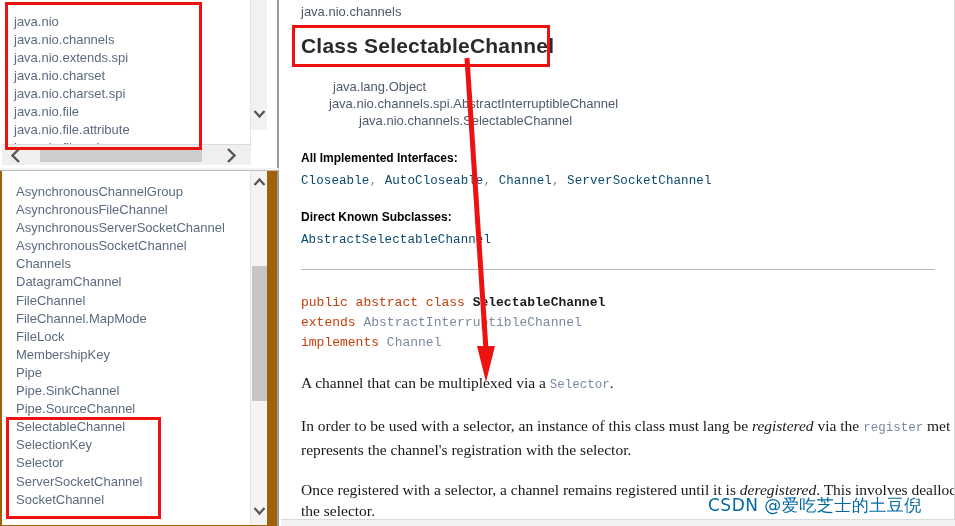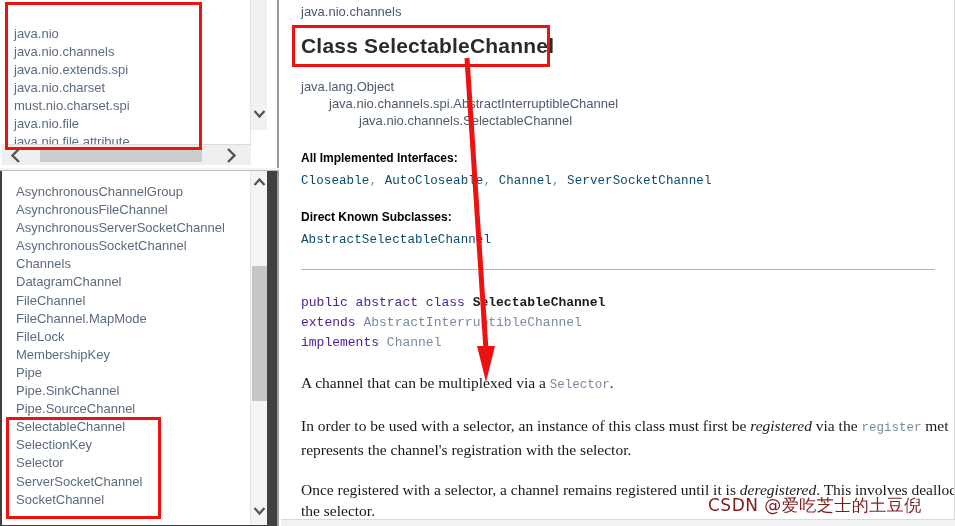--- a/index.html
+++ b/index.html
@@ -32,21 +32,20 @@
     background: #ffffff;
     border-right: 2px solid #9a9a9a;
   }
   #packages-list {
     position: absolute;
     left: 2px; top: 0;
     width: 249px; height: 144px;
     background: #ffffff;
     overflow: hidden;
     padding-top: 13px;
-    margin-top: 12px;
   }
   .pkg-item {
     display: block;
     color: #5c6b80;
     font-size: 13px;
     line-height: 18px;
     padding-left: 12px;
     white-space: nowrap;
     text-decoration: none;
     cursor: pointer;
@@ -92,21 +91,21 @@
   #pkg-hscroll .h-arrow-right {
     position: absolute; right: 10px; top: 1px;
     width: 20px; height: 19px;
   }
 
   
   #classes-frame {
     position: absolute;
     left: 0; top: 170px;
     width: 279px; height: 356px;
-    background: #404040;
+    background: #a16207;
     border-right: 2px solid #9a9a9a;
     border-top: 1px solid #bdbdbd;
   }
   #classes-list {
     position: absolute;
     left: 2px; top: 0;
     width: 248px; height: 354px;
     background: #ffffff;
     overflow: hidden;
     padding-top: 12px;
@@ -166,21 +165,21 @@
     color: #2b2b2b;
     letter-spacing: .2px;
     margin: 14px 0 3px 0;
   }
   .hierarchy {
     margin-top: 20px;
     color: #4d5a6b;
     font-size: 13px;
     line-height: 17px;
   }
-  .hierarchy .lvl1 { padding-left: 0; }
+  .hierarchy .lvl1 { padding-left: 0; margin-left: 32px; }
   .hierarchy .lvl2 { padding-left: 28px; }
   .hierarchy .lvl3 { padding-left: 58px; }
   .hierarchy a { color: #4d5a6b; text-decoration: none; }
 
   .section-head {
     font-size: 12px;
     font-weight: bold;
     color: #000000;
     margin-top: 22px;
   }
@@ -201,21 +200,21 @@
     width: 634px;
   }
 
   .sig {
     font-family: "Liberation Mono", monospace;
     font-size: 13px;
     color: #33383f;
     line-height: 20px;
     margin-top: 23px;
   }
-  .sig .kw { color: #4c1d95; }
+  .sig .kw { color: #c2410c; }
   .sig .cname { font-weight: bold; color: #1b1b1b; }
   .sig a { color: #7b8aa0; text-decoration: none; }
 
   .body-text {
     font-family: "Liberation Serif", serif;
     font-size: 15.5px;
     color: #17191c;
     line-height: 21px;
     margin-top: 19px;
     width: 680px;
@@ -243,21 +242,21 @@
     width: 90px; height: 340px;
     pointer-events: none;
   }
 
   
   #watermark {
     position: absolute;
     left: 708px; top: 494px;
     font-family: "DejaVu Sans", sans-serif;
     font-size: 17px;
-    color: #7f1d1d;
+    color: #0369a1;
     white-space: nowrap;
     letter-spacing: .5px;
   }
   #bottom-edge {
     position: absolute;
     left: 281px; top: 519px;
     width: 674px; height: 7px;
     background: #f2f2f4;
     border-top: 1px solid #dadada;
   }
@@ -269,21 +268,21 @@
 
   <div id="left-column">
 
     <div id="packages-frame">
 
       <div id="packages-list">
         <a class="pkg-item">java.nio</a>
         <a class="pkg-item">java.nio.channels</a>
         <a class="pkg-item">java.nio.extends.spi</a>
         <a class="pkg-item">java.nio.charset</a>
-        <a class="pkg-item">must.nio.charset.spi</a>
+        <a class="pkg-item">java.nio.charset.spi</a>
         <a class="pkg-item">java.nio.file</a>
         <a class="pkg-item">java.nio.file.attribute</a>
         <a class="pkg-item">java.nio.file.spi</a>
       </div>
 
       <div id="pkg-vscroll">
         <div class="track-fill"></div>
         <div class="arrow-down">
           <svg width="17" height="17" viewBox="0 0 17 17">
             <path d="M3.5 6 L8.5 11.5 L13.5 6" fill="none" stroke="#555" stroke-width="2.2"></path>
@@ -381,21 +380,21 @@
       <div class="rule"></div>
 
       <div class="sig">
         <div><span class="kw">public abstract class </span><span class="cname">SelectableChannel</span></div>
         <div><span class="kw">extends </span><a>AbstractInterruptibleChannel</a></div>
         <div><span class="kw">implements </span><a>Channel</a></div>
       </div>
 
       <p class="body-text"><span>A channel that can be multiplexed via a </span><a class="code">Selector</a><span>.</span></p>
 
-      <p class="body-text"><span>In order to be used with a selector, an instance of this class must first be </span><em>registered</em><span> via the </span><a class="code">register</a><span> met</span><br><span>represents the channel's registration with the selector.</span></p>
+      <p class="body-text"><span>In order to be used with a selector, an instance of this class must lang be </span><em>registered</em><span> via the </span><a class="code">register</a><span> met</span><br><span>represents the channel's registration with the selector.</span></p>
 
       <p class="body-text"><span>Once registered with a selector, a channel remains registered until it is </span><em>deregistered</em><span>. This involves dealloc</span><br><span>the selector.</span></p>
 
     </div>
   </div>
 
   <div class="redbox" id="redbox-title"></div>
 
   <div id="annot-arrow">
     <svg width="90" height="340" viewBox="0 0 90 340">

